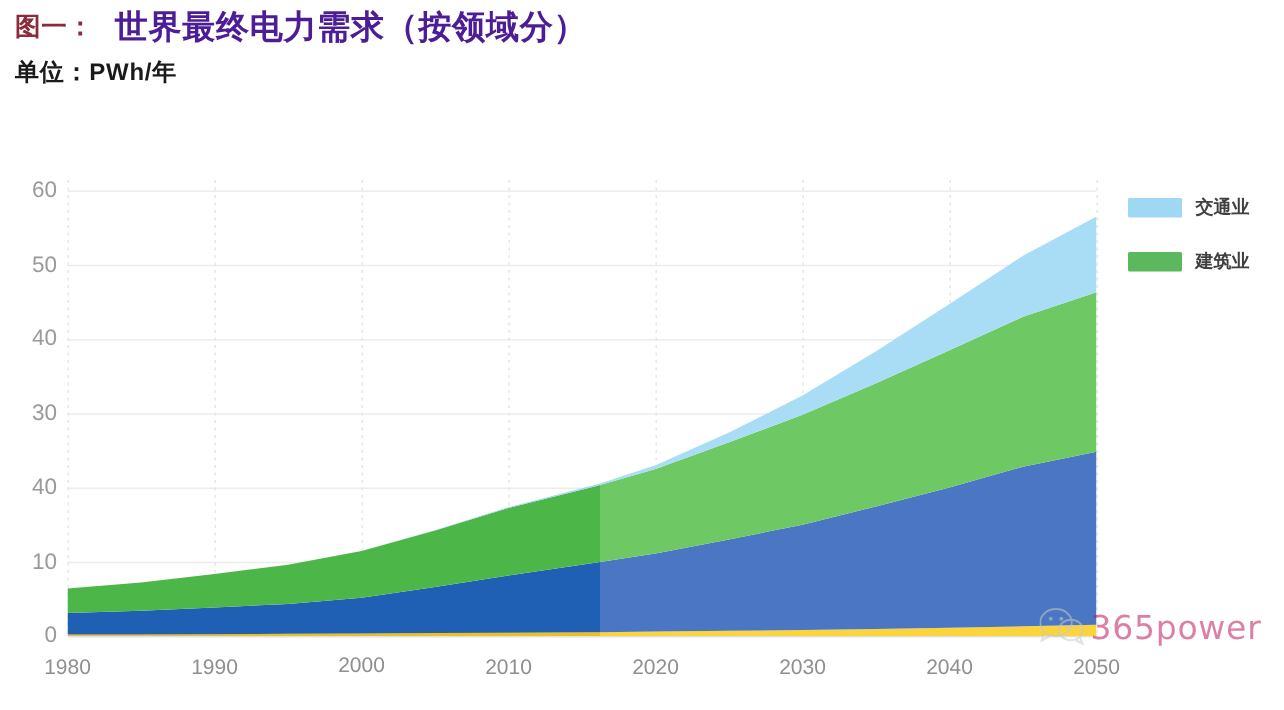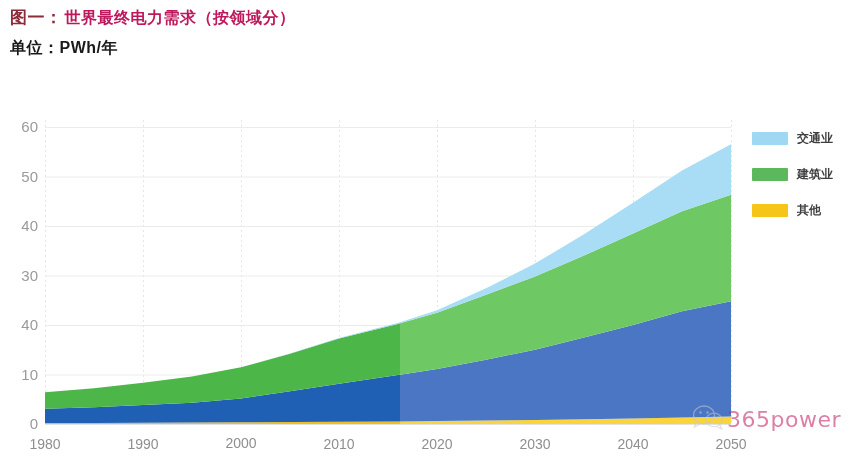--- a/index.html
+++ b/index.html
@@ -7,27 +7,27 @@
     width:856px;height:473px;
     background:#ffffff;
     font-family:"Liberation Sans","DejaVu Sans",sans-serif;
     overflow:hidden;
     position:relative;
   }
   #root{position:relative;width:856px;height:473px;}
 
   
   .hdr{position:absolute;left:10px;top:6px;}
-  .title-row{display:flex;align-items:center;height:24px;}
+  .title-row{display:flex;align-items:center;height:24px;gap:12px;}
   .title-badge{
     color:#8c2b3a;font-size:17px;font-weight:bold;
     letter-spacing:.5px;line-height:24px;white-space:nowrap;
   }
   .title-main{
-    color:#be185d;font-size:16px;font-weight:bold;
+    color:#4c1d95;font-size:22px;font-weight:bold;
     letter-spacing:.5px;line-height:24px;white-space:nowrap;margin-left:2px;
   }
   .subtitle{
     position:absolute;left:10px;top:38px;
     color:#1a1a1a;font-size:16px;font-weight:bold;
     letter-spacing:.5px;white-space:nowrap;
   }
 
   
   .chart-wrap{position:absolute;left:0;top:0;width:856px;height:473px;}
@@ -151,24 +151,20 @@
 
   <div class="legend">
     <div class="legend-item">
       <span class="legend-swatch" style="background: rgb(159, 216, 242);"></span>
       <span class="legend-label">交通业</span>
     </div>
     <div class="legend-item">
       <span class="legend-swatch" style="background: rgb(92, 184, 92);"></span>
       <span class="legend-label">建筑业</span>
     </div>
-    <div class="legend-item">
-      <span class="legend-swatch" style="background: rgb(245, 197, 24);"></span>
-      <span class="legend-label">其他</span>
-    </div>
   </div>
 
   <div class="watermark">
     <span>
       <svg width="30" height="26" viewBox="0 0 30 26">
         <ellipse cx="11" cy="11" rx="10.5" ry="9" fill="none" stroke="#c8c8c8" stroke-width="1.3"></ellipse>
         <path d="M3 18 L1.5 23 L6.5 20.2" fill="none" stroke="#c8c8c8" stroke-width="1.3"></path>
         <circle cx="7.5" cy="8.5" r="1.3" fill="#c8c8c8"></circle>
         <circle cx="14.5" cy="8.5" r="1.3" fill="#c8c8c8"></circle>
         <ellipse cx="21" cy="16" rx="8" ry="6.8" fill="none" stroke="#c8c8c8" stroke-width="1.3"></ellipse>

